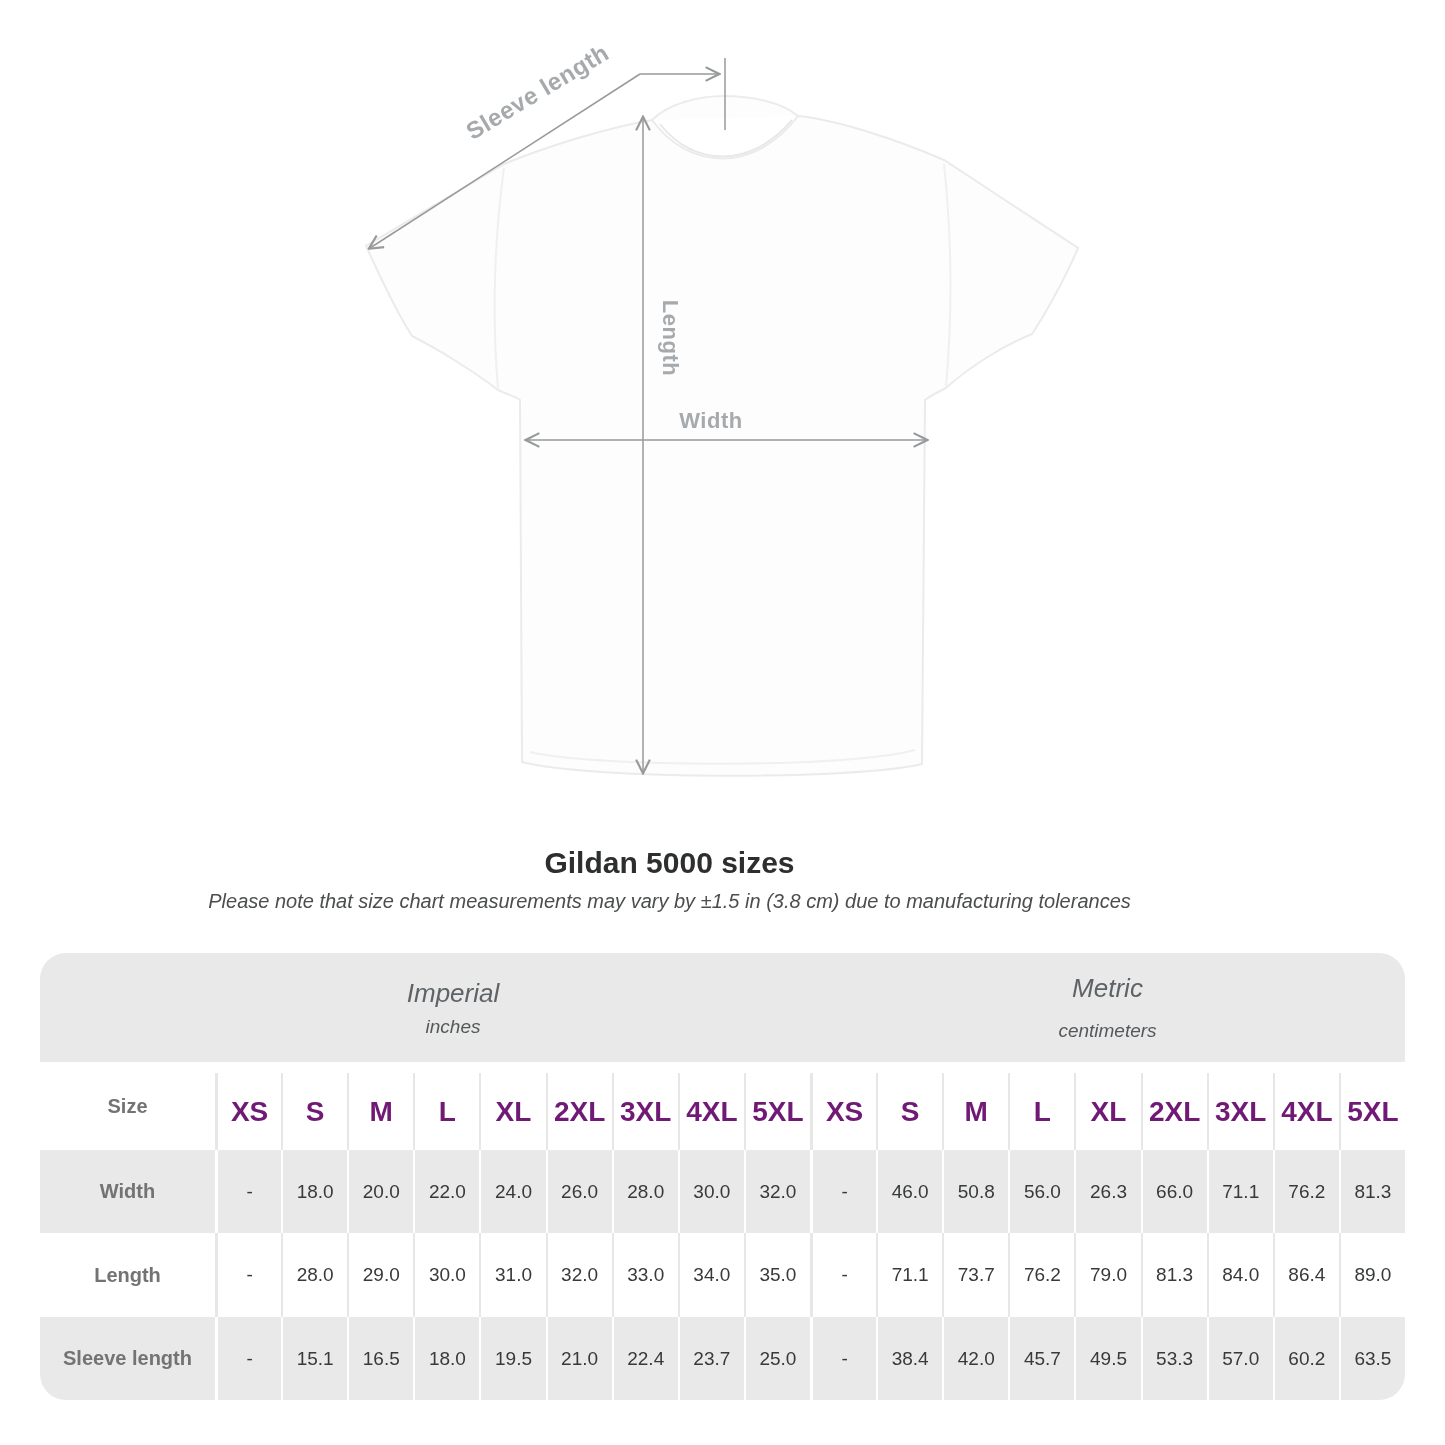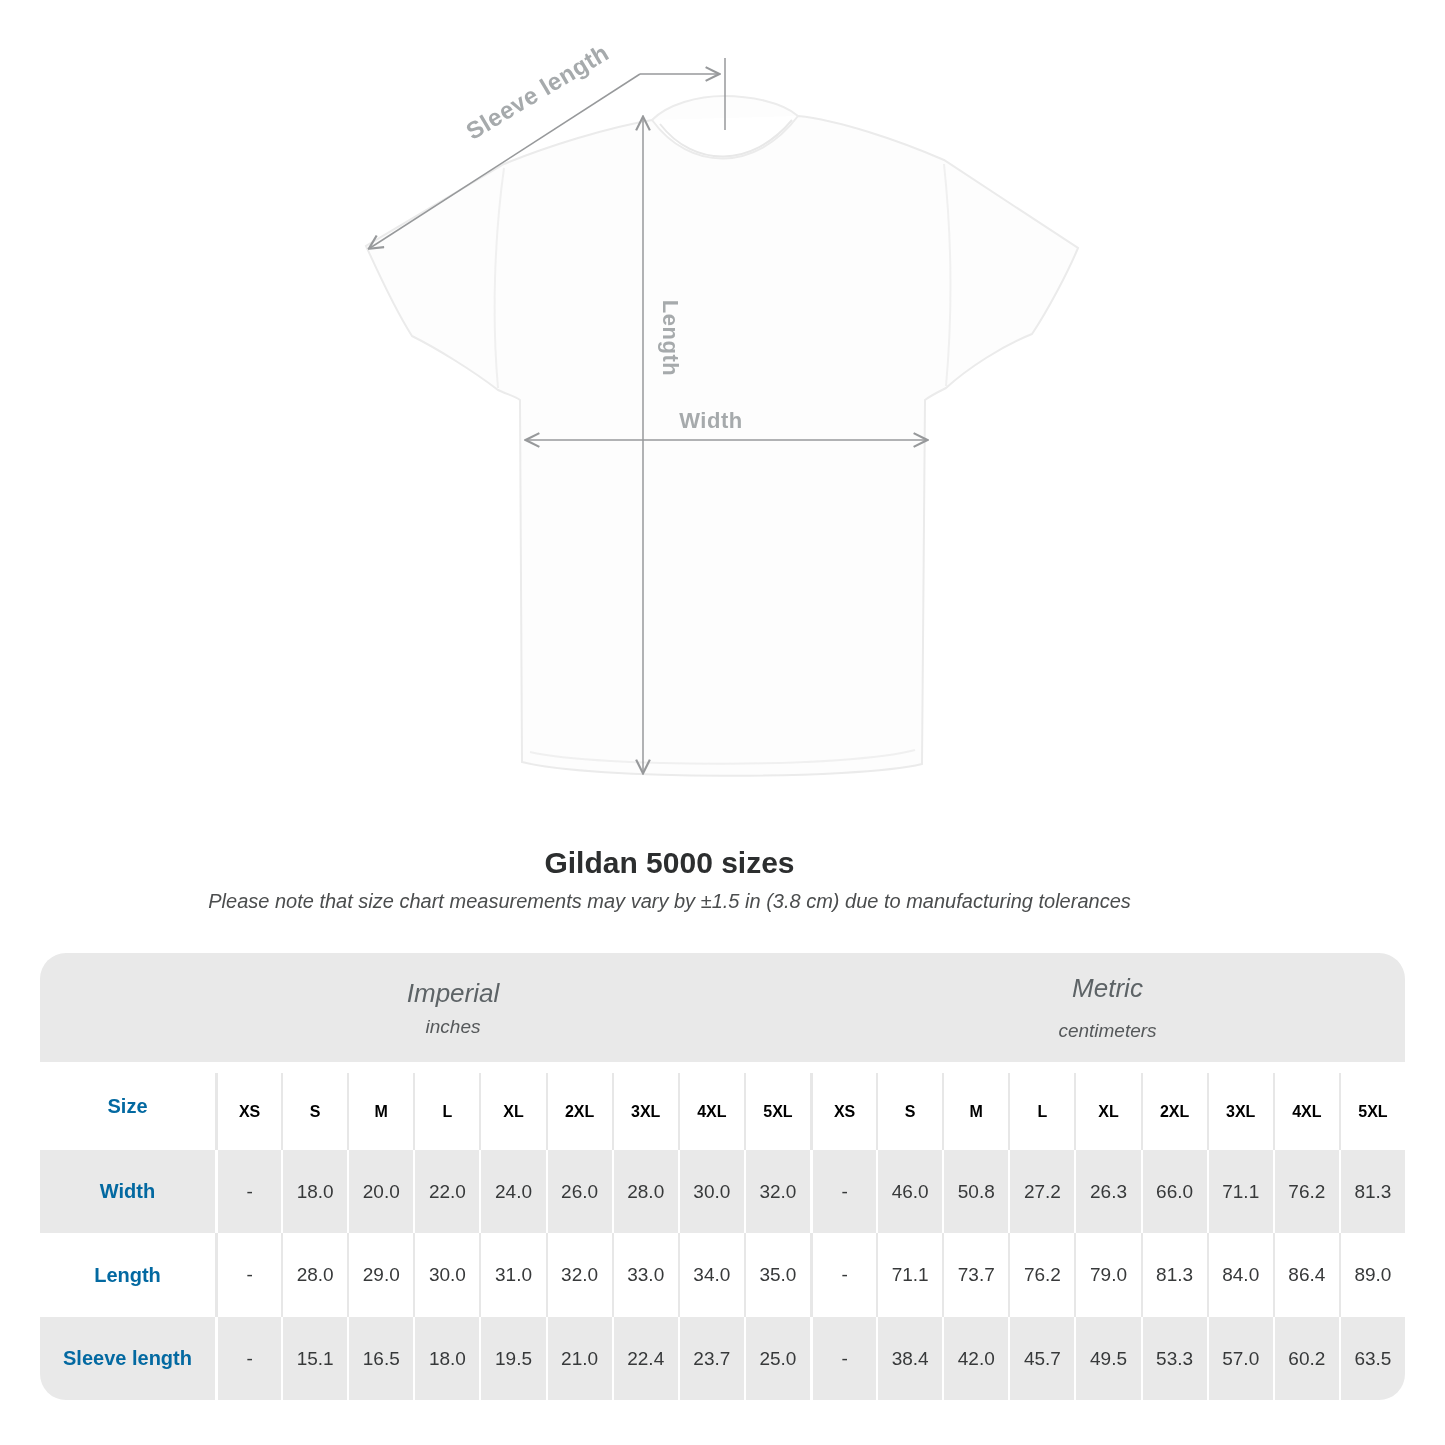--- a/index.html
+++ b/index.html
@@ -31,22 +31,22 @@
   .row{display:grid;grid-template-columns:175px repeat(18,1fr);}
   .row.white{background:#ffffff;--sep:#e7e7e7;}
   .row.gray{background:#e9e9e9;--sep:#ffffff;}
   .row.hrow{height:88px;}
   .row.r1{height:83px;}
   .row.r2{height:84px;}
   .row.r3{height:83px;}
   .c{display:flex;align-items:center;justify-content:center;font-size:19px;color:#37393a;}
   .c + .c{border-left:2px solid var(--sep);}
   .c.grp{border-left-width:3px;}
-  .hc{font-weight:700;font-size:16px;color:#000000;margin-top:11px;}
-  .rl{font-weight:700;font-size:20px;color:#0369a1;}
+  .hc{font-weight:700;font-size:28px;color:#701a75;margin-top:11px;}
+  .rl{font-weight:700;font-size:20px;color:#737373;}
 </style>
 </head>
 <body>
 
 <div class="page">
 
   <div class="diagram">
     <svg width="1445" height="840" viewBox="0 0 1445 840">
       <defs>
         <marker id="arr" viewBox="0 0 12 12" refX="10" refY="6" markerWidth="11" markerHeight="11" orient="auto-start-reverse">
@@ -148,21 +148,21 @@
       <div class="c">20.0</div>
       <div class="c">22.0</div>
       <div class="c">24.0</div>
       <div class="c">26.0</div>
       <div class="c">28.0</div>
       <div class="c">30.0</div>
       <div class="c">32.0</div>
       <div class="c grp">-</div>
       <div class="c">46.0</div>
       <div class="c">50.8</div>
-      <div class="c">27.2</div>
+      <div class="c">56.0</div>
       <div class="c">26.3</div>
       <div class="c">66.0</div>
       <div class="c">71.1</div>
       <div class="c">76.2</div>
       <div class="c">81.3</div>
     </div>
 
     <div class="row white r2">
       <div class="c rl">Length</div>
       <div class="c grp">-</div>

